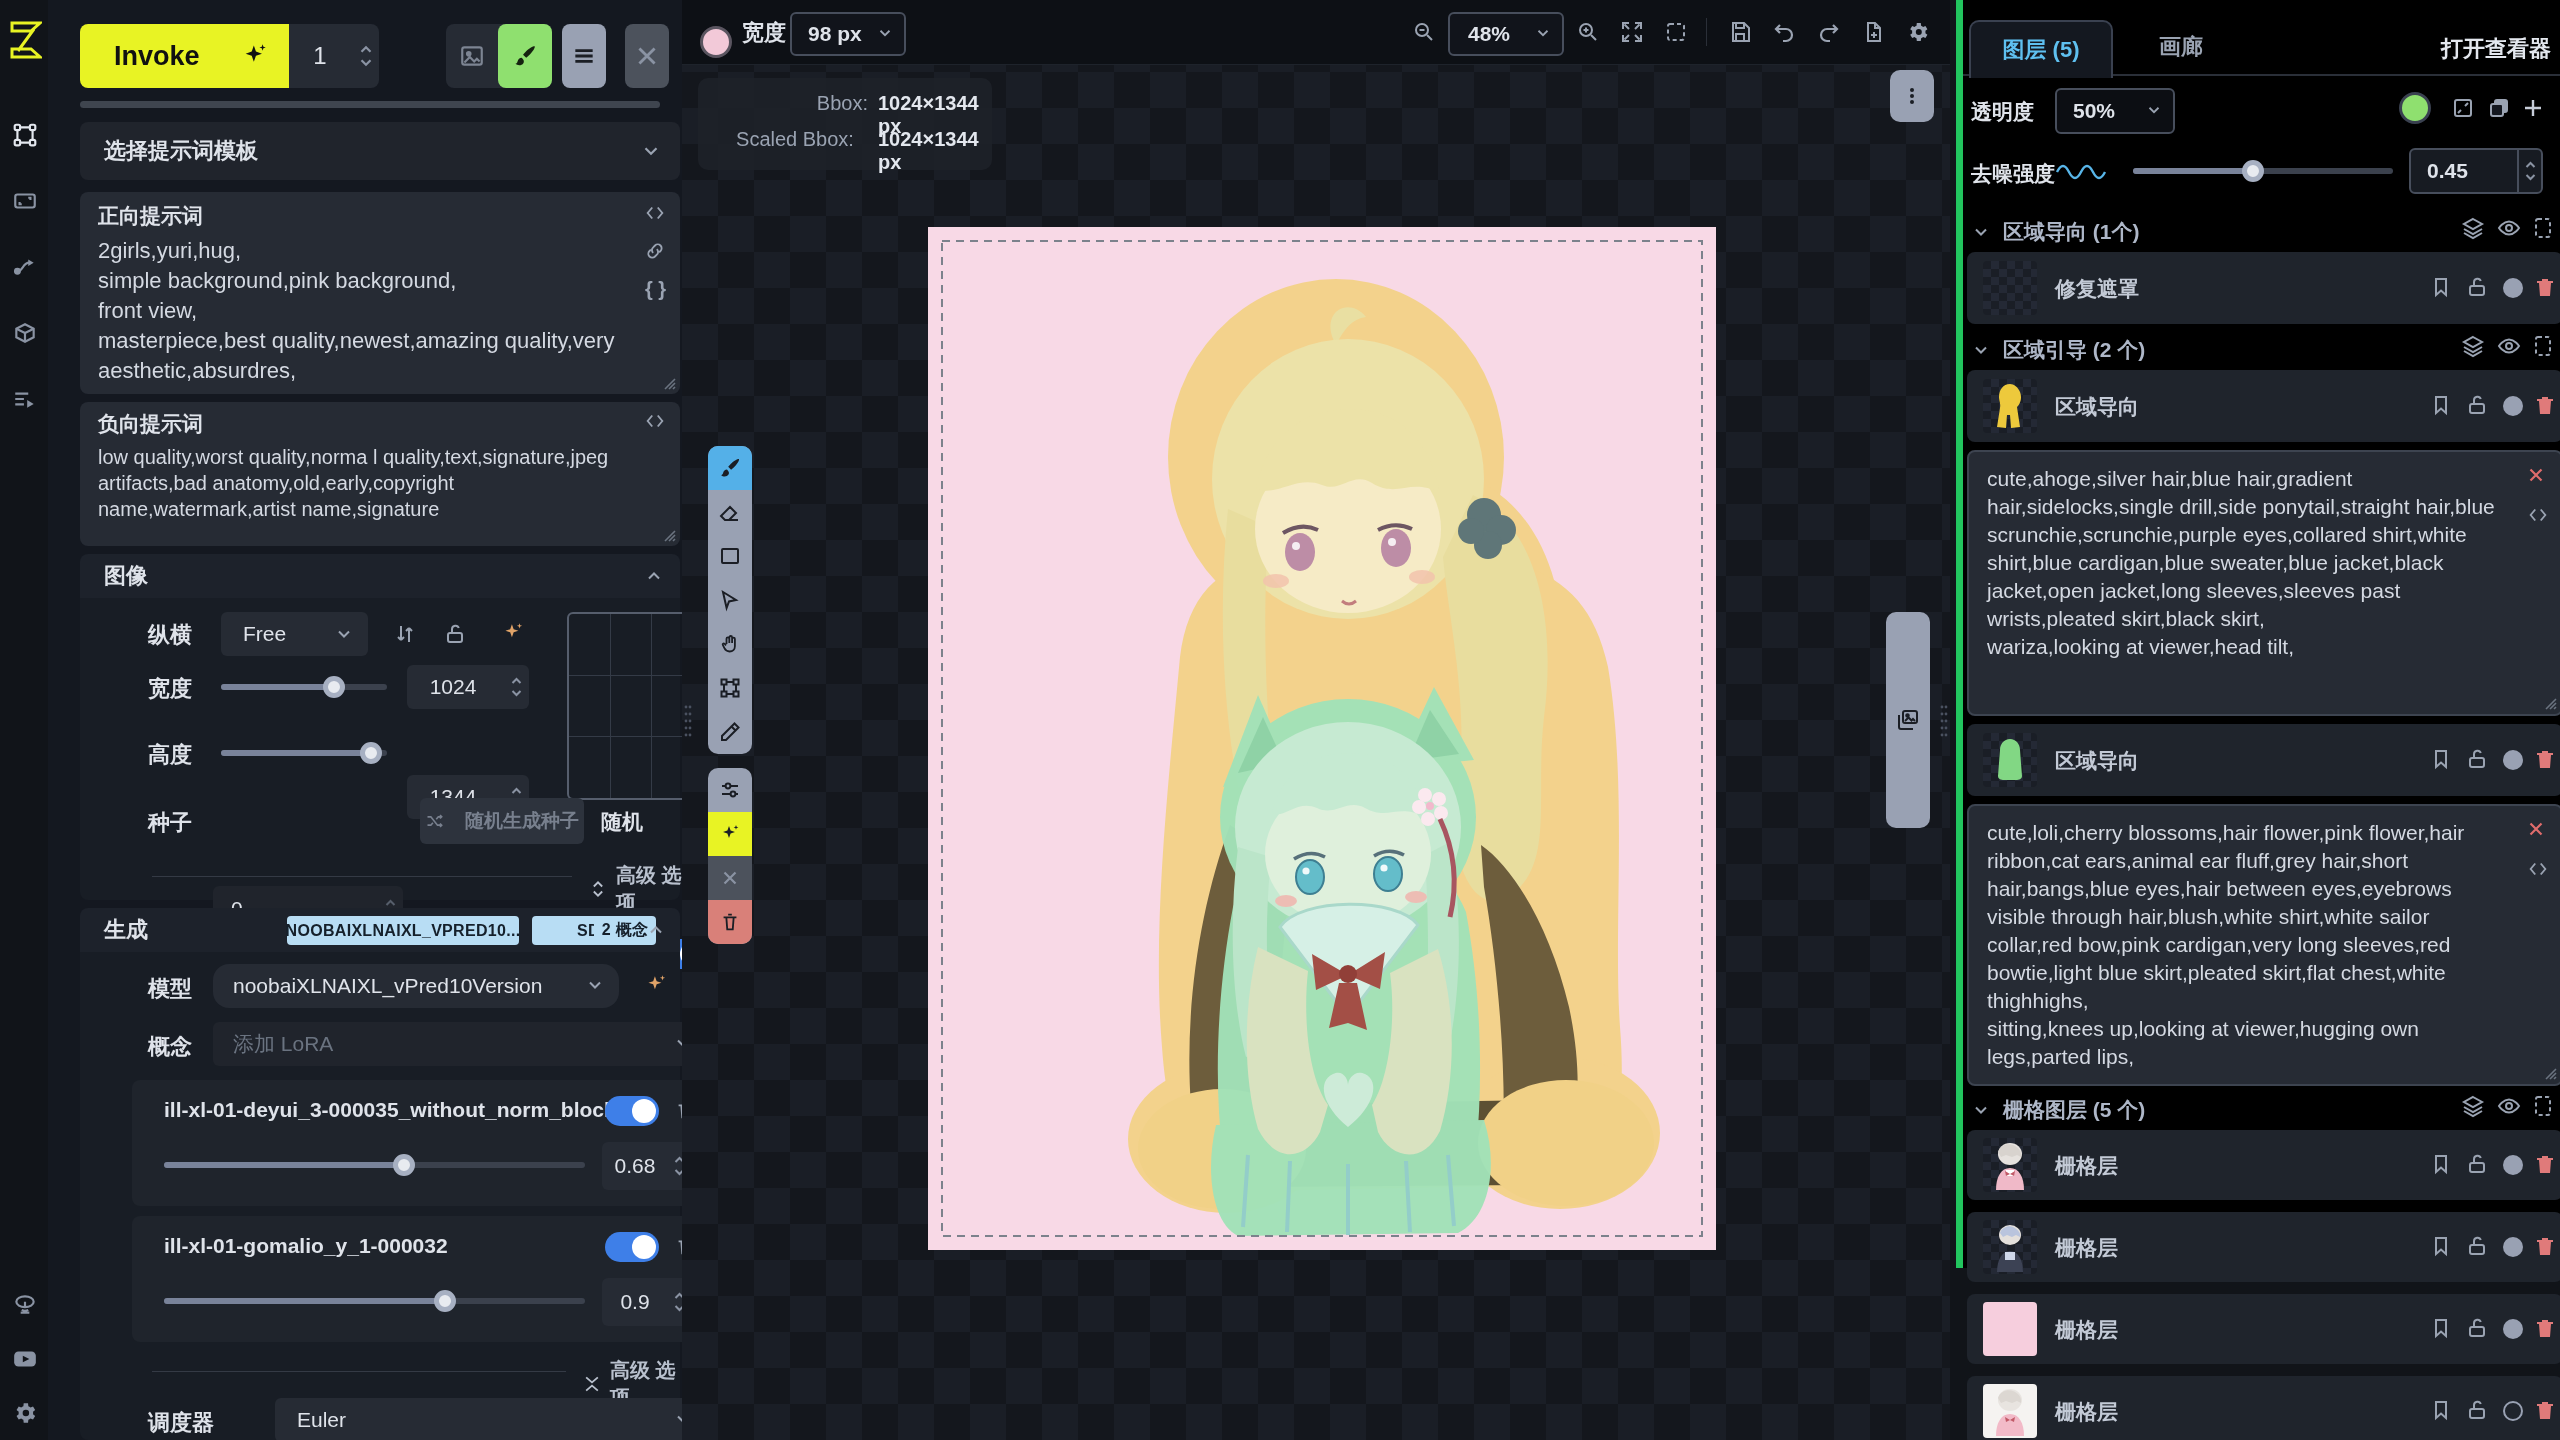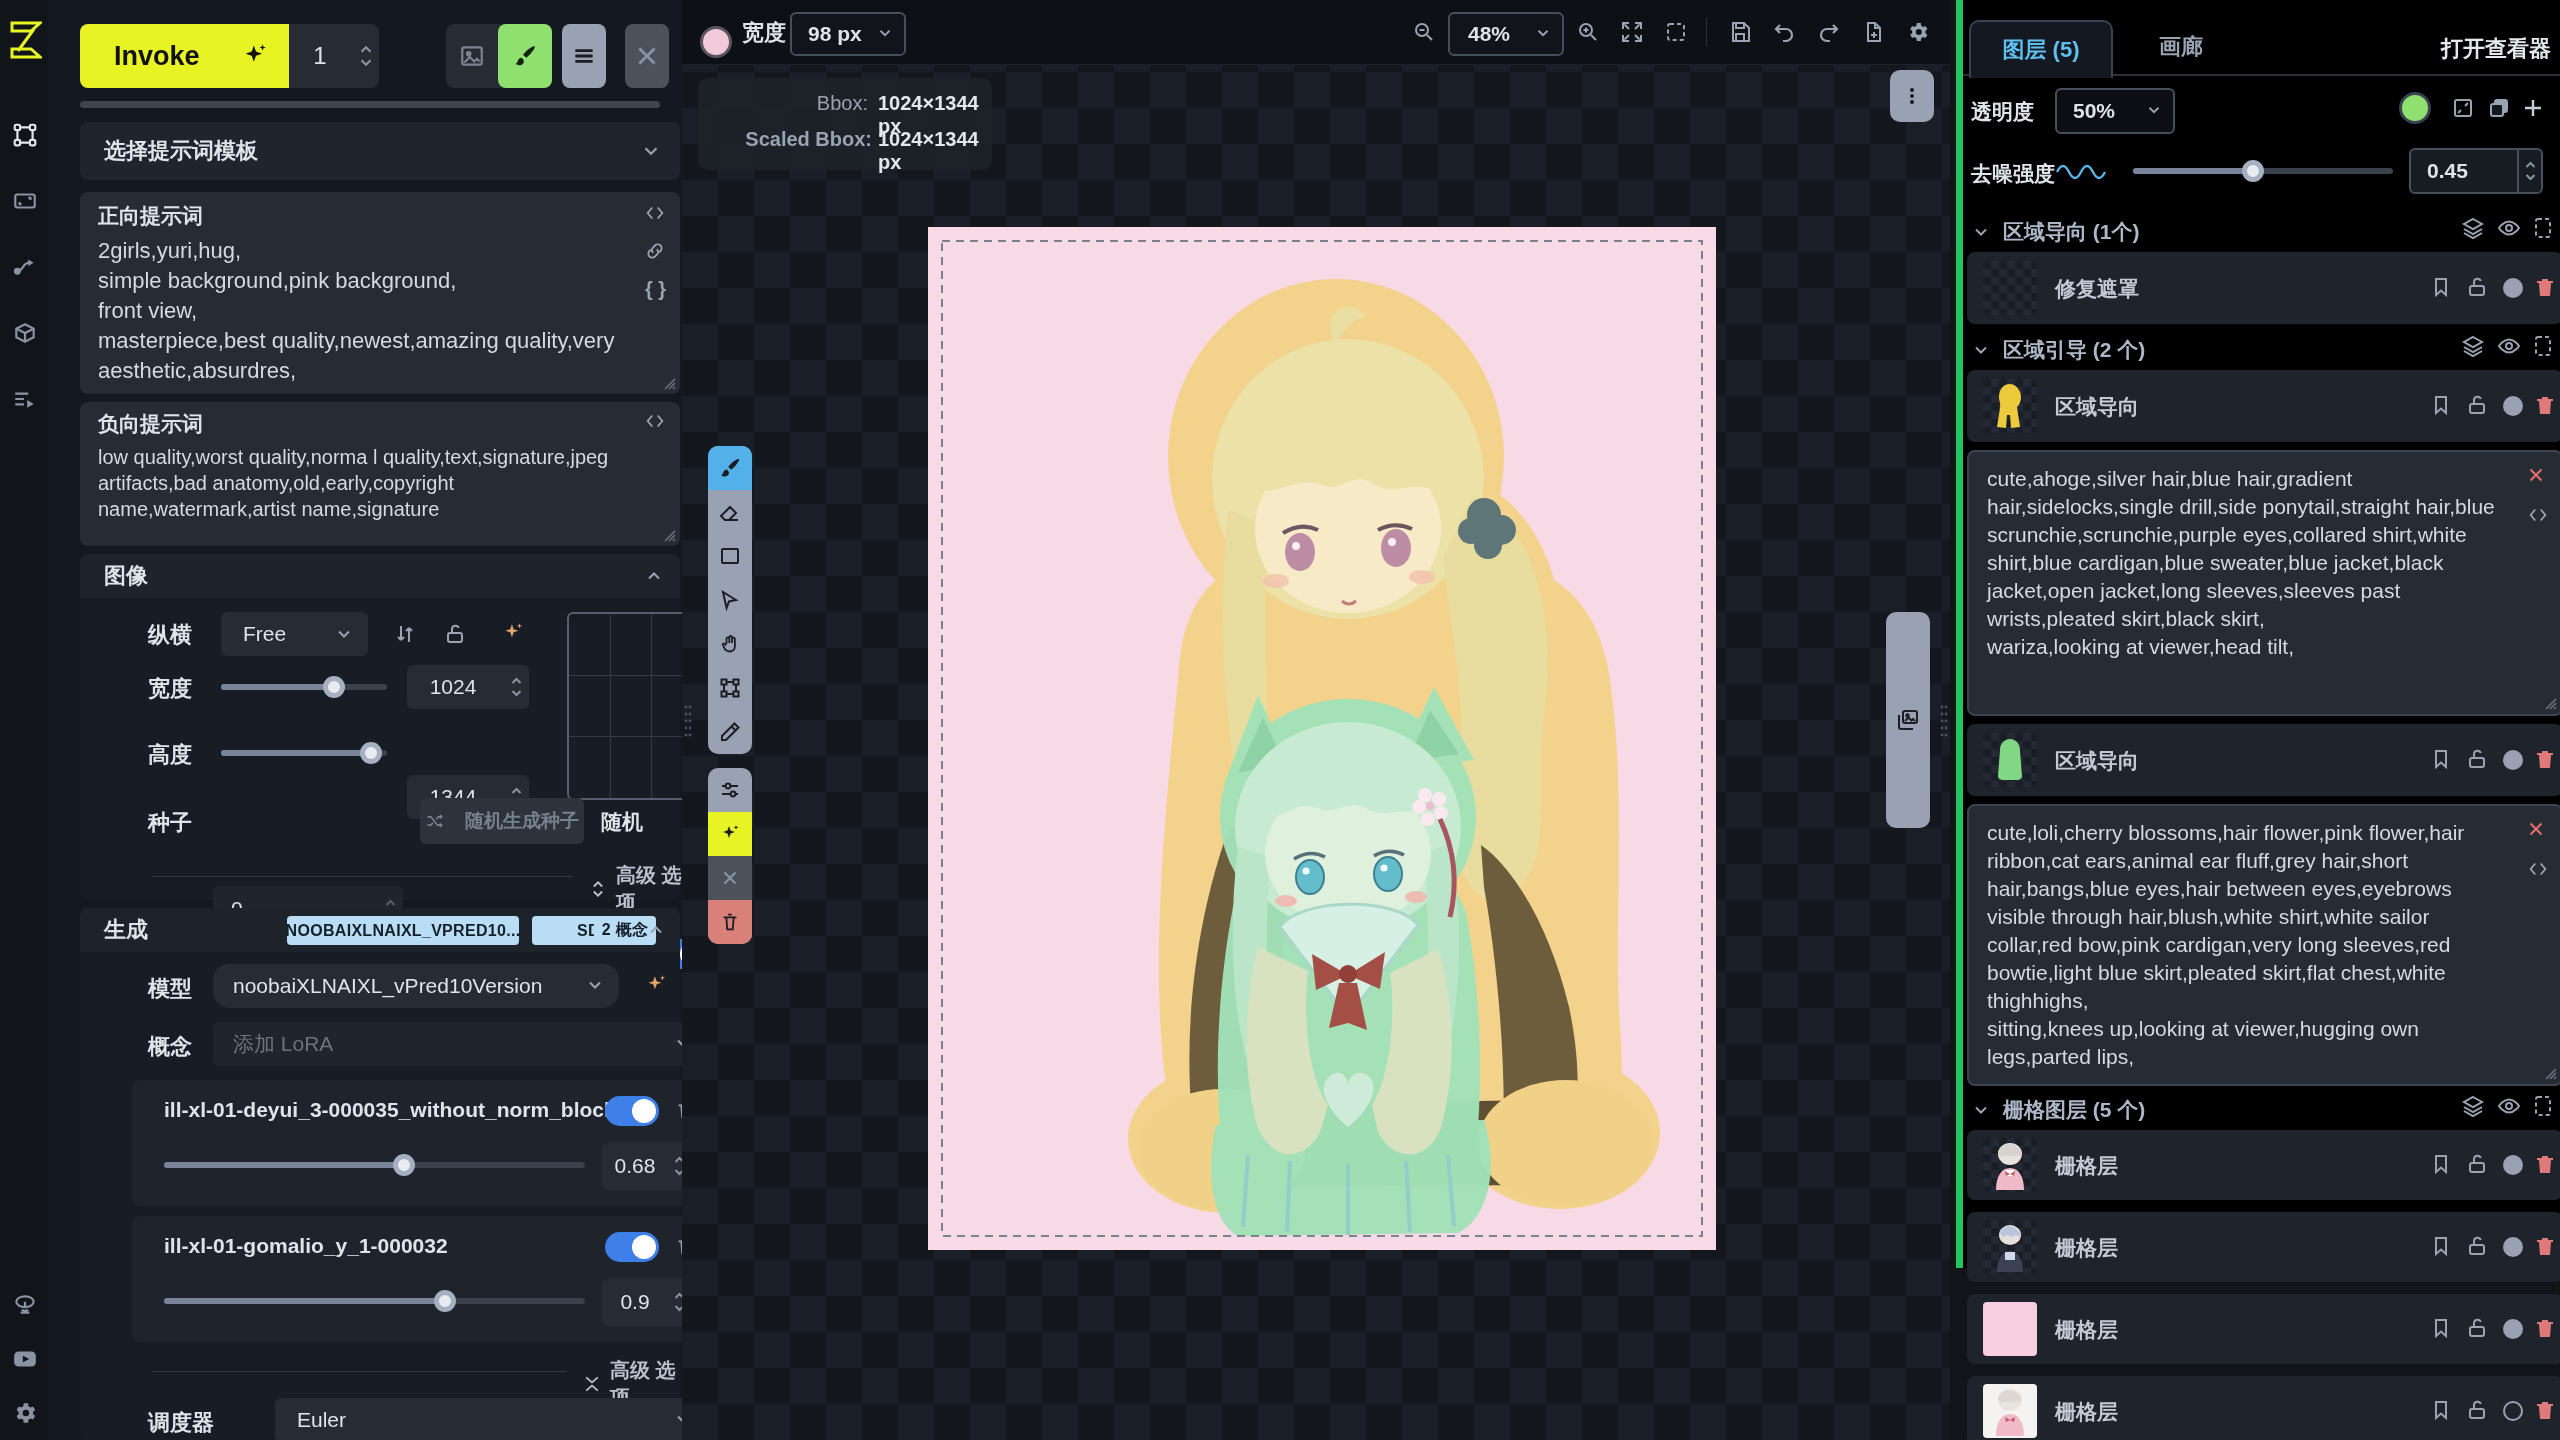--- a/index.html
+++ b/index.html
@@ -540,21 +540,21 @@
           <svg viewBox="0 0 24 24" width="24" height="24" fill="currentColor">
             <path d="M19.4 13.2a7.6 7.6 0 0 0 0-2.4l2-1.5-2-3.4-2.3 1a7.6 7.6 0 0 0-2-1.2L14.8 3h-4l-.3 2.7a7.6 7.6 0 0 0-2 1.2l-2.3-1-2 3.4 2 1.5a7.6 7.6 0 0 0 0 2.4l-2 1.5 2 3.4 2.3-1a7.6 7.6 0 0 0 2 1.2l.3 2.7h4l.3-2.7a7.6 7.6 0 0 0 2-1.2l2.3 1 2-3.4z"></path>
             <circle cx="12.8" cy="12" r="3" fill="#0d1015"></circle>
           </svg>
         </div>
     </div>
 
     <div class="abs" style="left:16px;top:78px;width:294px;height:92px;background:rgba(30,34,42,.82);border-radius:10px;">
       <div class="abs" style="left:0;top:14px;width:170px;text-align:right;font-size:20px;color:#9aa3b2;">Bbox:</div>
       <div class="abs" style="left:180px;top:14px;font-size:20px;font-weight:bold;color:#e3e7ee;">1024×1344 px</div>
-      <div class="abs" style="left:4px;top:50px;width:170px;text-align:right;font-size:20px;color:#9aa3b2;font-weight:bold;">Scaled Bbox:</div>
+      <div class="abs" style="left:12px;top:50px;width:170px;text-align:center;font-size:20px;color:#9aa3b2;">Scaled Bbox:</div>
       <div class="abs" style="left:180px;top:50px;font-size:20px;font-weight:bold;color:#e3e7ee;">1024×1344 px</div>
     </div>
 
     <div class="abs flex" style="left:1208px;top:70px;width:44px;height:52px;background:#99a1b3;border-radius:10px;justify-content:center;">
       <span class="ic-dark">
           <svg viewBox="0 0 24 24" width="24" height="24" fill="currentColor">
             <circle cx="12" cy="6" r="2"></circle>
             <circle cx="12" cy="12" r="2"></circle>
             <circle cx="12" cy="18" r="2"></circle>
           </svg>

